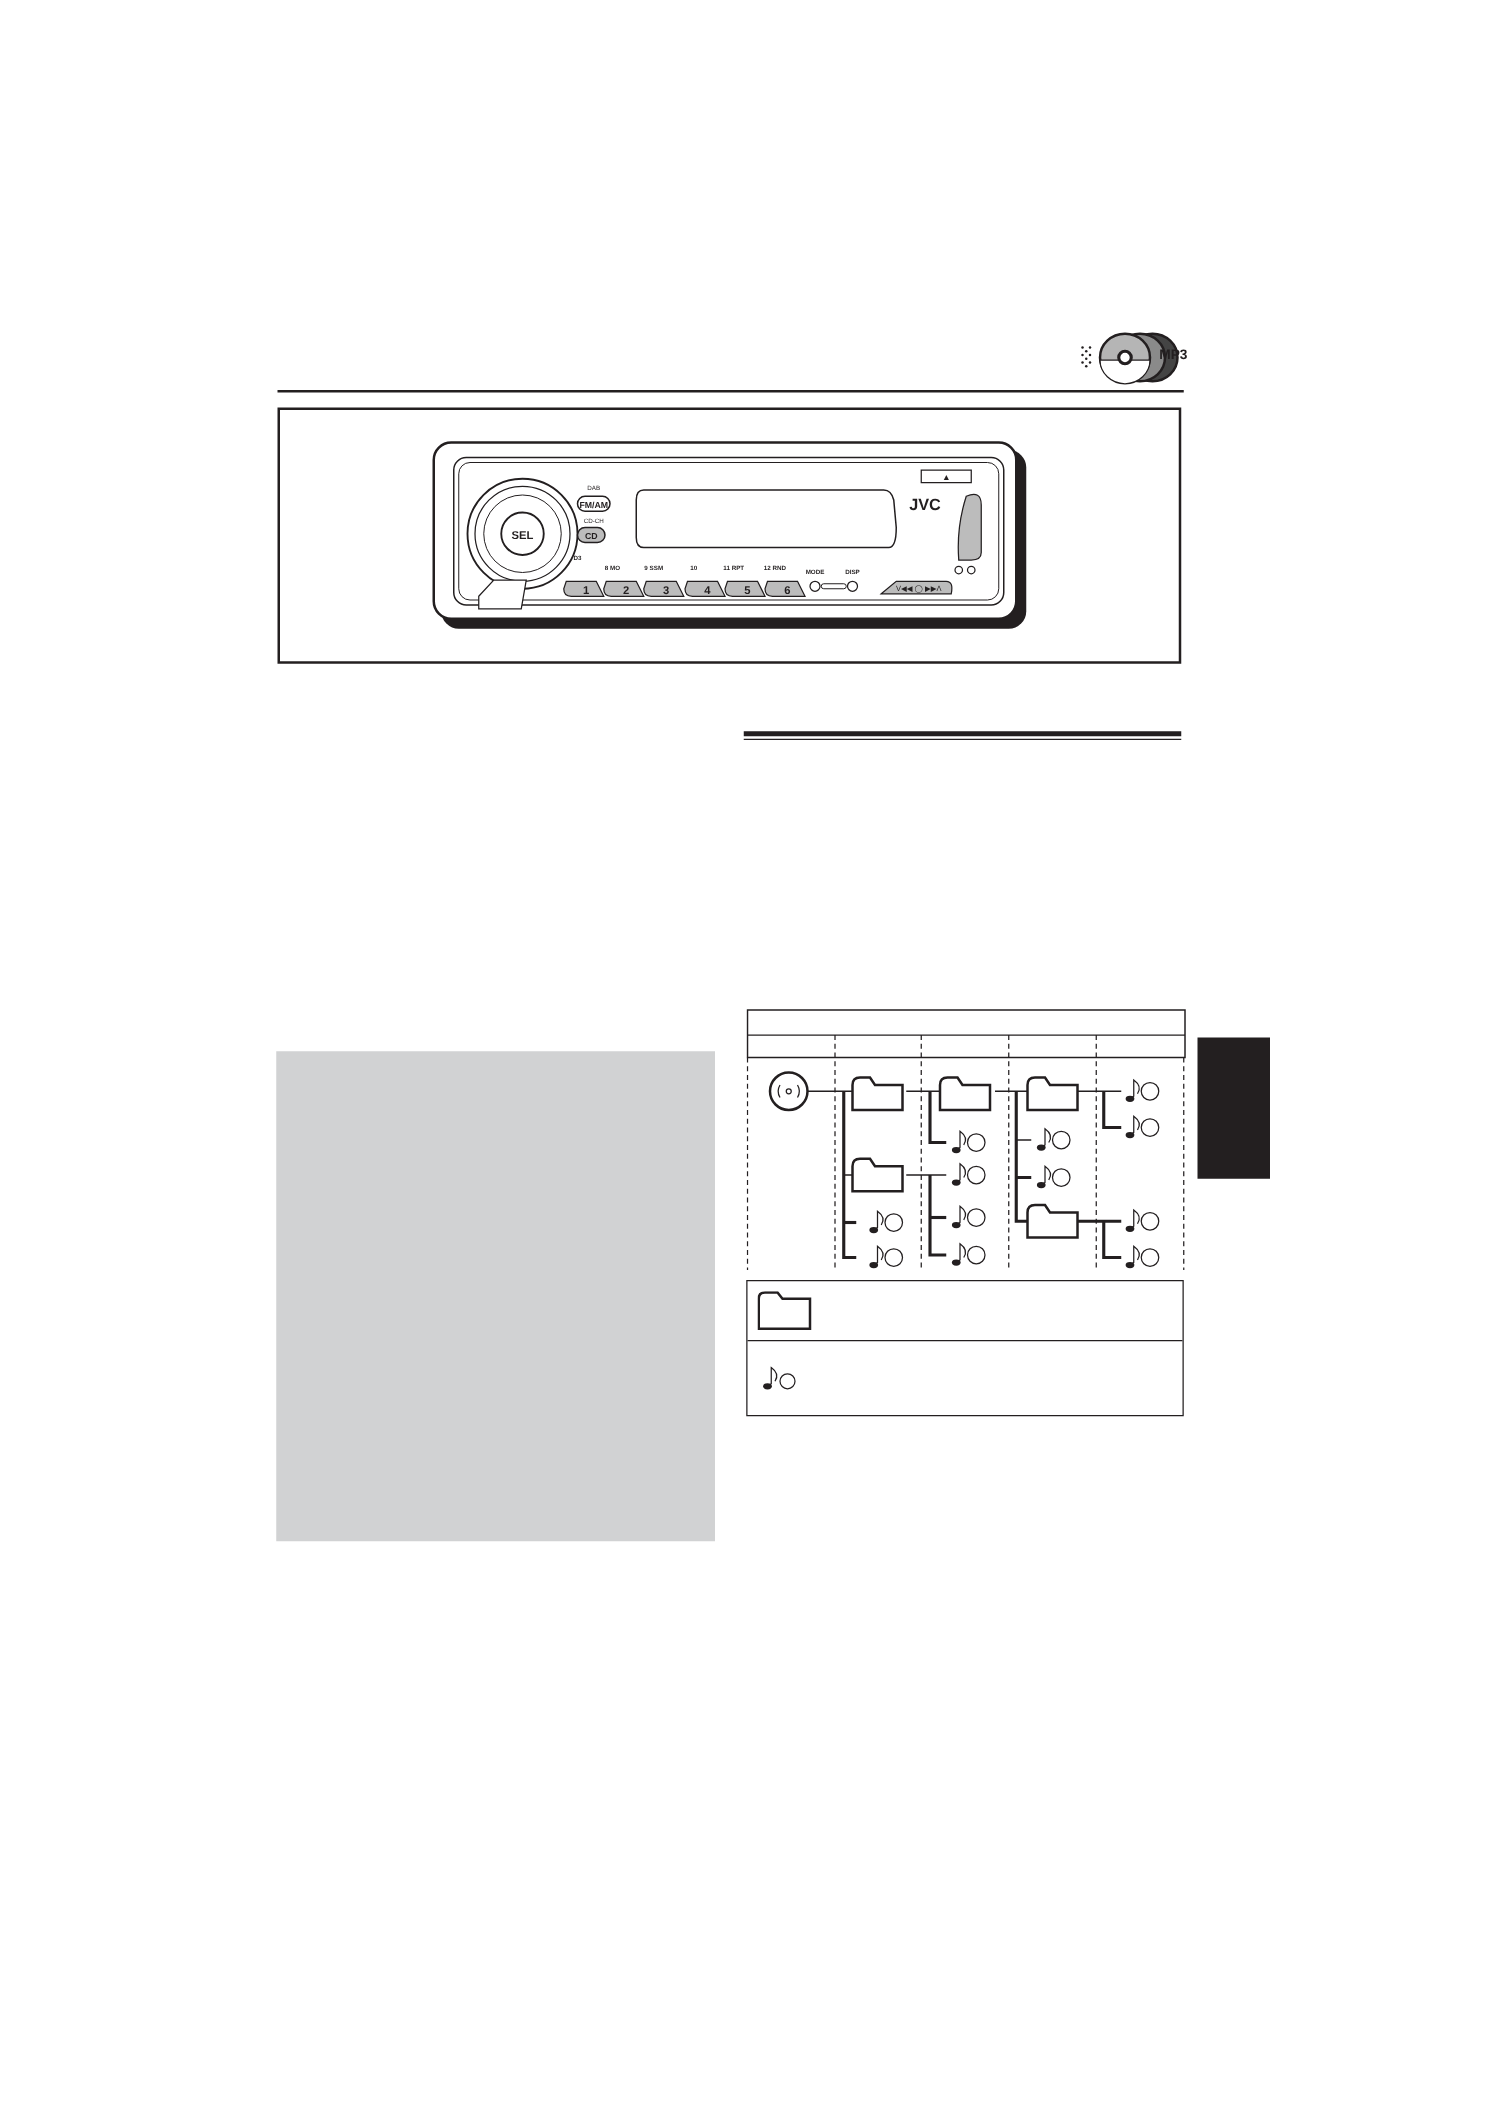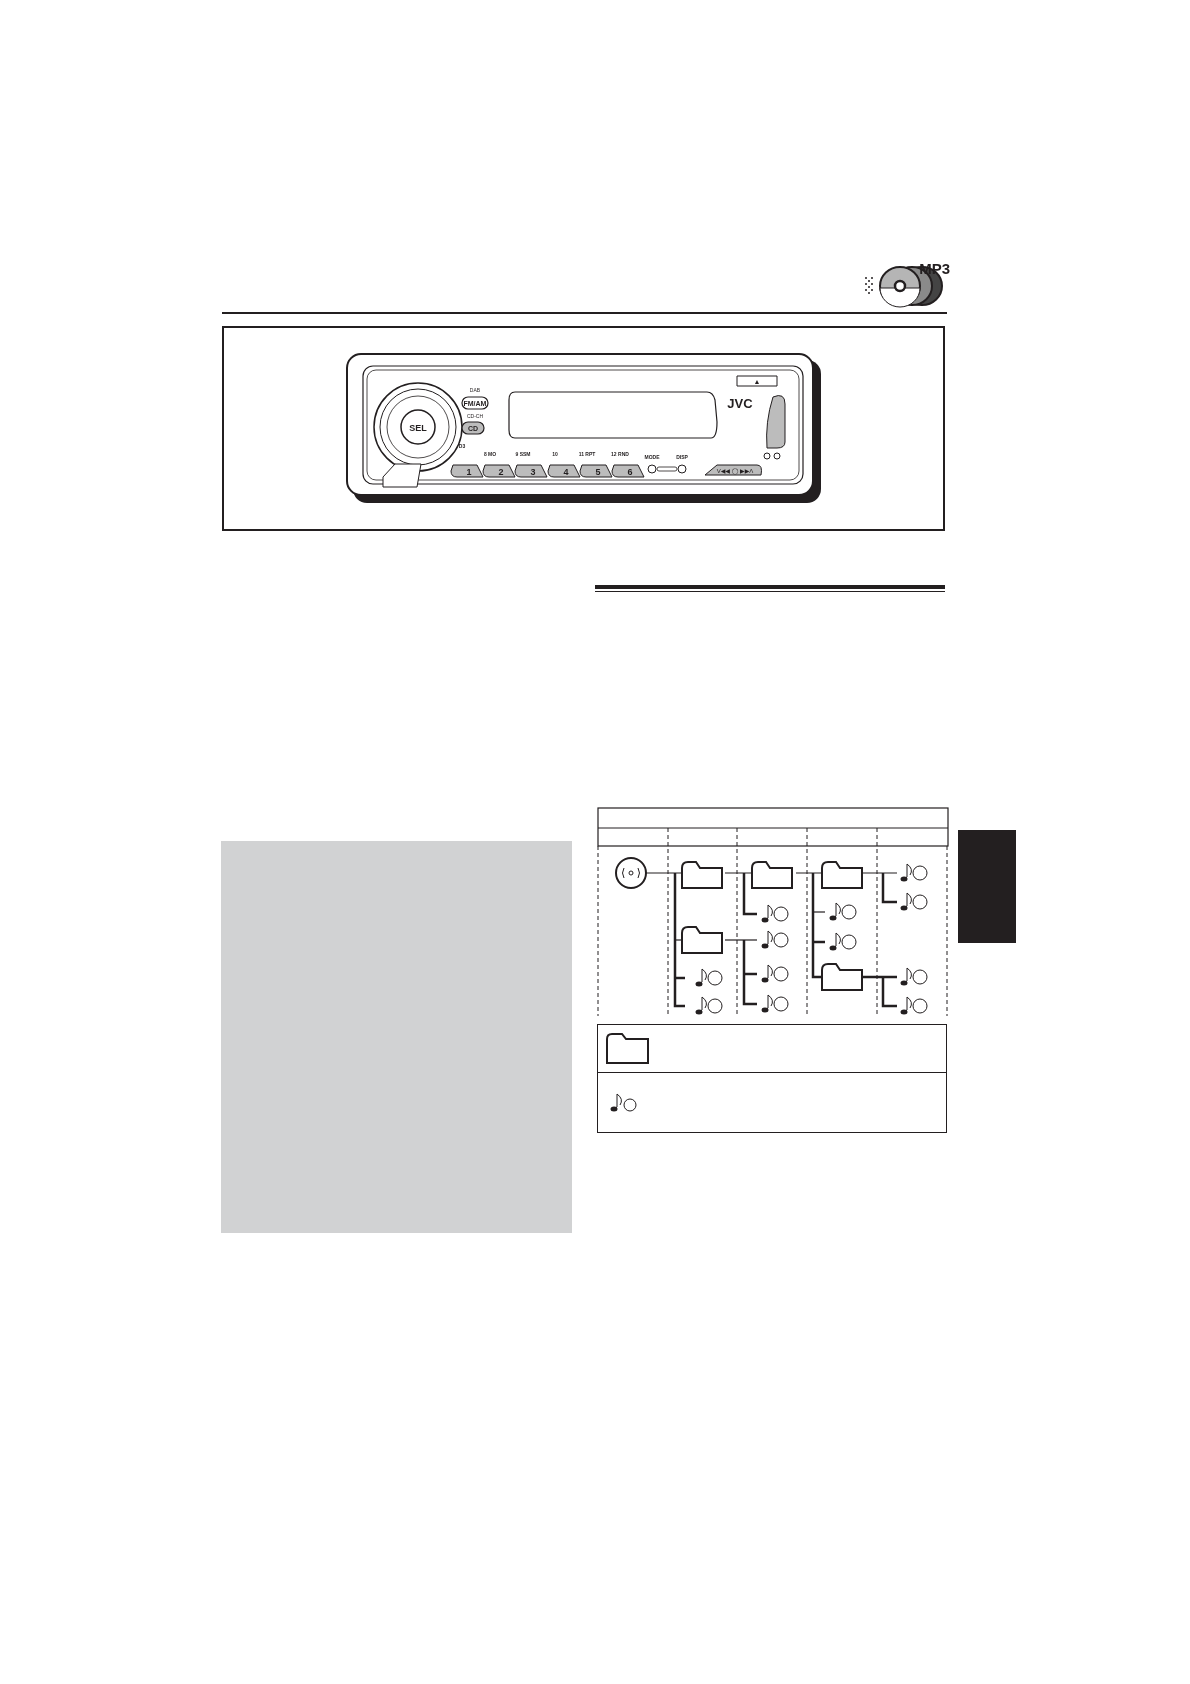--- a/index.html
+++ b/index.html
@@ -10,21 +10,21 @@
   .frame { left:222px; top:326px; width:723px; height:205px; border:2px solid #231f20; box-sizing:border-box; }
   .mp3-badge { left:860px; top:258px; width:96px; height:52px; }
   .sec-rule-thick { left:595px; top:585px; width:350px; height:4px; background:#231f20; }
   .sec-rule-thin { left:595px; top:591px; width:350px; height:1px; background:#231f20; }
   .gray-box { left:221px; top:841px; width:351px; height:392px; background:#d1d2d3; }
   .side-tab { left:958px; top:830px; width:58px; height:113px; background:#231f20; }
   .tree { left:597px; top:806px; width:352px; height:210px; }
   .legend { left:597px; top:1024px; width:350px; height:109px; border:1.5px solid #231f20; box-sizing:border-box; }
   .legend-row1 { position:absolute; left:0; top:0; width:100%; height:47px; border-bottom:1.5px solid #231f20; }
   .legend-row2 { position:absolute; left:0; top:48px; width:100%; height:59px; }
-  .mp3-label { position:absolute; right:6px; top:2px; font-weight:bold; font-size:15px; }
+  .mp3-label { position:absolute; right:6px; top:20px; font-weight:bold; font-size:11px; }
 </style>
 </head>
 <body>
 
 <div class="abs mp3-badge">
   <svg width="96" height="52" viewBox="0 0 96 52">
     <g fill="#231f20">
       <circle cx="6" cy="20" r="1"></circle>
         <circle cx="9" cy="23" r="1"></circle>
         <circle cx="6" cy="26" r="1"></circle>

